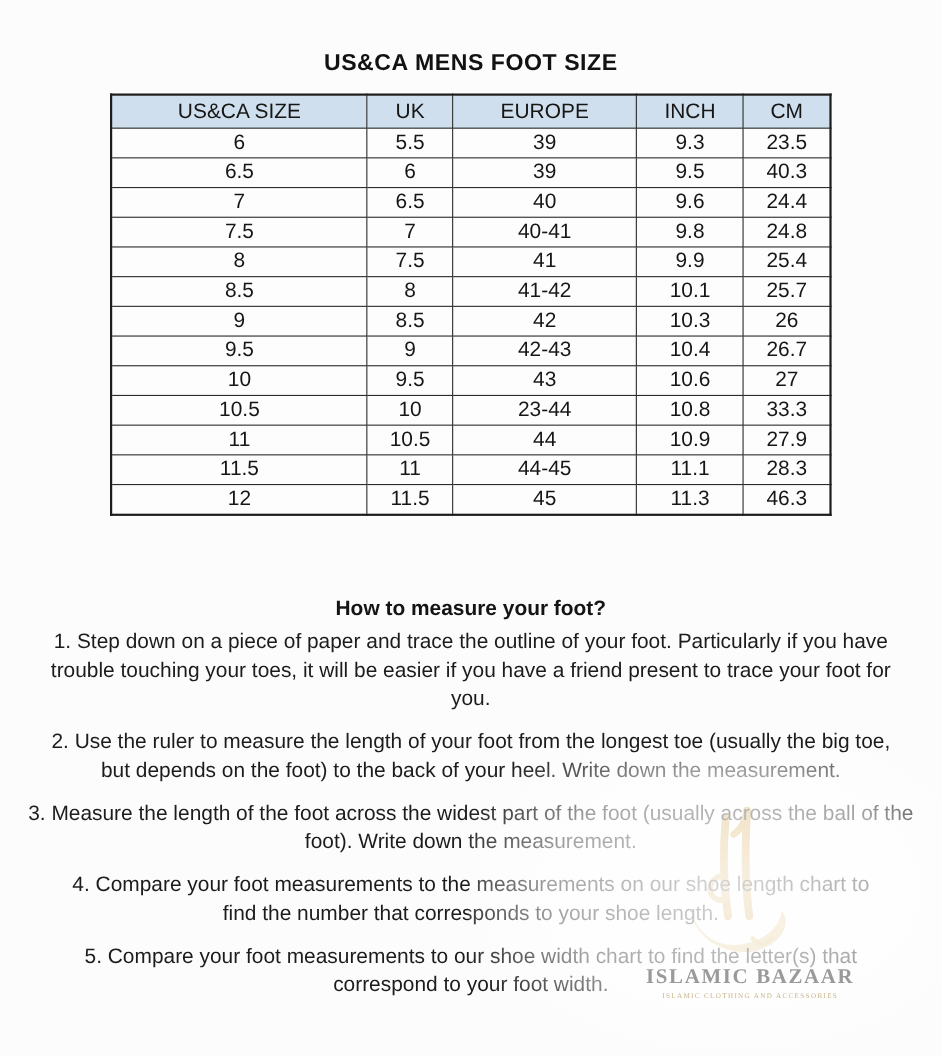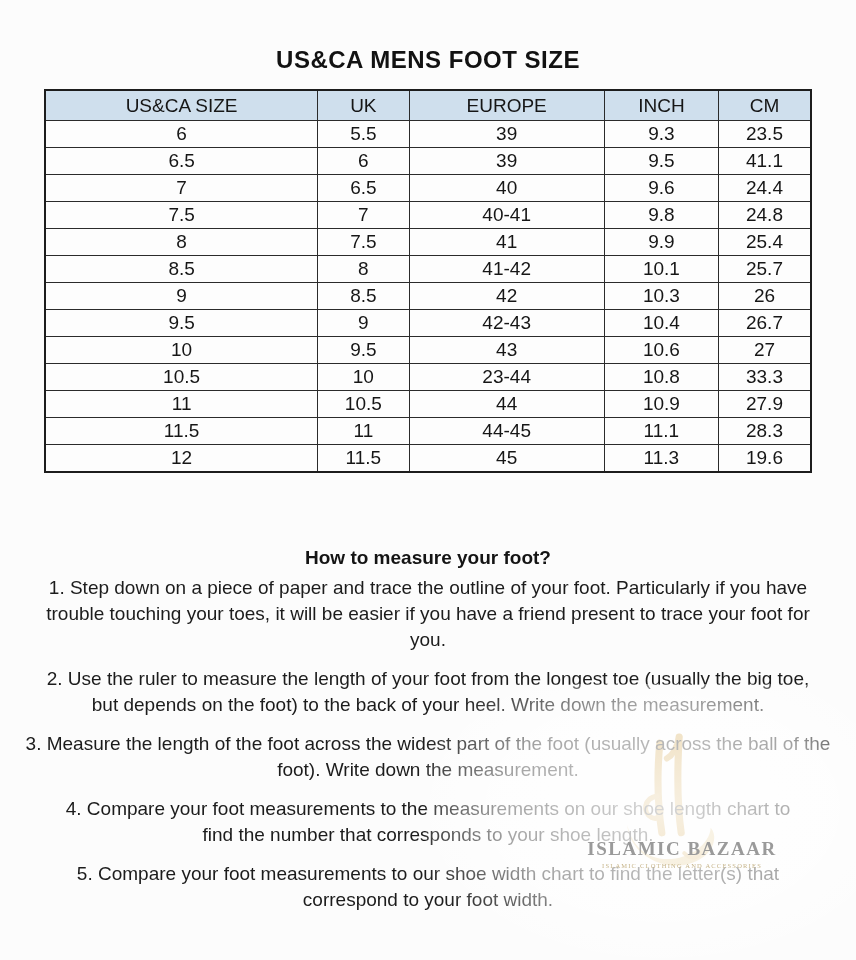--- a/index.html
+++ b/index.html
@@ -9,30 +9,30 @@
     background: #fcfcfc;
     font-family: "Liberation Sans", sans-serif;
     color: #1b1b1b;
     overflow: hidden;
   }
 
   .title {
     margin: 0;
     padding-top: 46px;
     text-align: center;
-    font-size: 24px;
+    font-size: 21px;
     font-weight: bold;
     letter-spacing: 0.5px;
     color: #121212;
   }
 
   table.size-table {
     border-collapse: collapse;
     margin: 15px auto 0;
-    width: 768px;
+    width: 656px;
     border: 2px solid #1d1d1d;
     position: relative;
     z-index: 1;
     background: #fdfdfd;
   }
   .size-table th, .size-table td {
     border: 1px solid #2b2b2b;
     text-align: center;
     font-size: 19px;
     padding: 0;
@@ -83,21 +83,21 @@
     width: 430px; height: 276px;
     z-index: 2;
     pointer-events: none;
     background: radial-gradient(ellipse at 55% 45%,
       rgba(255,255,255,0.82) 0%,
       rgba(255,255,255,0.60) 48%,
       rgba(255,255,255,0.0) 78%);
   }
   .brand {
     position: absolute;
-    left: 556px; top: 838px;
+    left: 556px; top: 878px;
     width: 252px;
     z-index: 3;
     text-align: center;
     pointer-events: none;
   }
   .brand-name {
     font-family: "Liberation Serif", serif;
     font-weight: bold;
     font-size: 19px;
     letter-spacing: 1.5px;
@@ -134,21 +134,21 @@
           <td>5.5</td>
           <td>39</td>
           <td>9.3</td>
           <td>23.5</td>
         </tr>
         <tr>
           <td>6.5</td>
           <td>6</td>
           <td>39</td>
           <td>9.5</td>
-          <td>41.1</td>
+          <td>40.3</td>
         </tr>
         <tr>
           <td>7</td>
           <td>6.5</td>
           <td>40</td>
           <td>9.6</td>
           <td>24.4</td>
         </tr>
         <tr>
           <td>7.5</td>
@@ -211,21 +211,21 @@
           <td>11</td>
           <td>44-45</td>
           <td>11.1</td>
           <td>28.3</td>
         </tr>
         <tr>
           <td>12</td>
           <td>11.5</td>
           <td>45</td>
           <td>11.3</td>
-          <td>19.6</td>
+          <td>46.3</td>
         </tr>
       </tbody>
   </table>
 
   <div class="watermark-logo">
     <svg viewBox="0 0 110 165" width="112" height="168" xmlns="http://www.w3.org/2000/svg">
       <g fill="none" stroke="#d7ae5e" stroke-linecap="round">
         <path d="M44 10 C41 42, 42 72, 46 98" stroke-width="7"></path>
         <path d="M63 4 C61 14, 58 21, 51 25" stroke-width="6"></path>
         <path d="M63 4 C61 38, 61 70, 65 98" stroke-width="7"></path>

